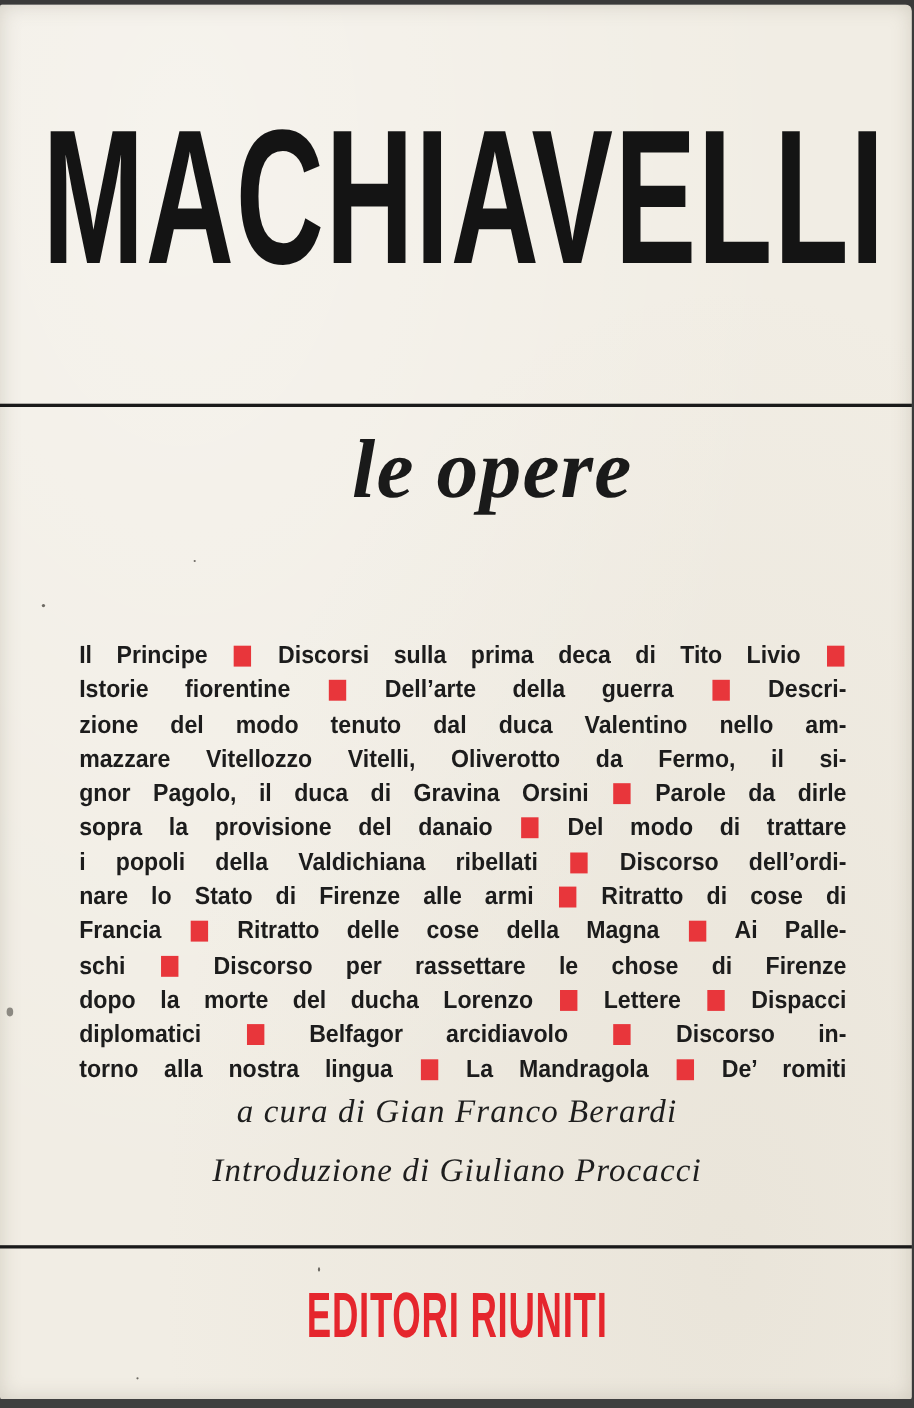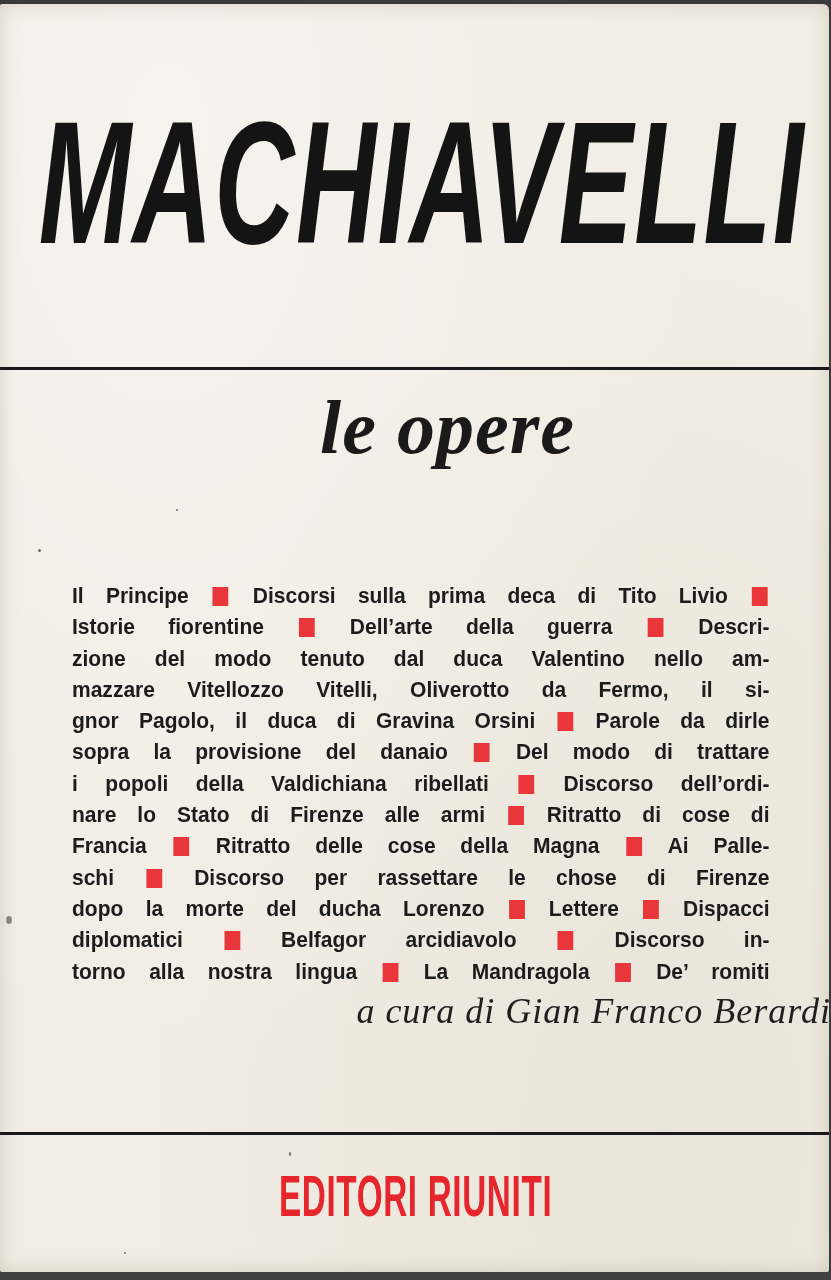--- a/index.html
+++ b/index.html
@@ -22,27 +22,26 @@
     background: #f1ede4;
     background-image:
       radial-gradient(ellipse at 20% 10%, rgba(255,255,255,0.35), rgba(255,255,255,0) 60%),
       radial-gradient(ellipse at 80% 90%, rgba(200,190,170,0.18), rgba(0,0,0,0) 55%);
     box-shadow: inset 0 0 18px rgba(120,110,90,0.25);
     border-radius: 2px 6px 2px 2px;
   }
   .author {
     position: absolute;
     left: 72px;
-    top: 84px;
+    top: 100px;
     width: 700px;
     height: 170px;
     display: flex;
-    align-items: flex-end;
+    align-items: flex-start;
     justify-content: center;
-    font-style: italic;
   }
   .author span {
     font-family: "Liberation Sans", sans-serif;
     font-weight: 700;
     font-size: 150px;
     line-height: 1;
     color: #141414;
     display: inline-block;
     transform: scaleX(0.74) scaleY(1.16);
     transform-origin: center center;
@@ -101,24 +100,24 @@
     height: 19px;
     background: #e8363b;
     vertical-align: -3px;
     margin: 0 2px;
   }
   .credits {
     position: absolute;
     left: 0;
     width: 831px;
     top: 980px;
-    text-align: right;
+    text-align: center;
     font-family: "Liberation Serif", serif;
     font-style: italic;
-    font-size: 36px;
+    font-size: 30px;
     line-height: 54px;
     color: #1e1e1e;
   }
   .credits div { letter-spacing: 1px; }
   .publisher {
     position: absolute;
     left: 0;
     width: 831px;
     top: 1148px;
     height: 70px;
@@ -190,20 +189,21 @@
 
     <span class="line"><span>dopo la morte del ducha Lorenzo</span> <span class="sq"></span> <span>Lettere</span> <span class="sq"></span> <span>Dispacci</span></span>
 
     <span class="line"><span>diplomatici</span> <span class="sq"></span> <span>Belfagor arcidiavolo</span> <span class="sq"></span> <span>Discorso in-</span></span>
 
     <span class="line"><span>torno alla nostra lingua</span> <span class="sq"></span> <span>La Mandragola</span> <span class="sq"></span> <span>De’ romiti</span></span>
   </div>
 
   <div class="credits">
     <div>a cura di Gian Franco Berardi</div>
+    <div>Introduzione di Giuliano Procacci</div>
   </div>
 
   <div class="rule rule-bottom"></div>
 
   <div class="publisher">
     <span>EDITORI RIUNITI</span>
   </div>
 
   <div class="speck" style="left:38px; top:545px;"></div>
   <div class="speck" style="left:176px; top:505px; width:2px; height:2px;"></div>

